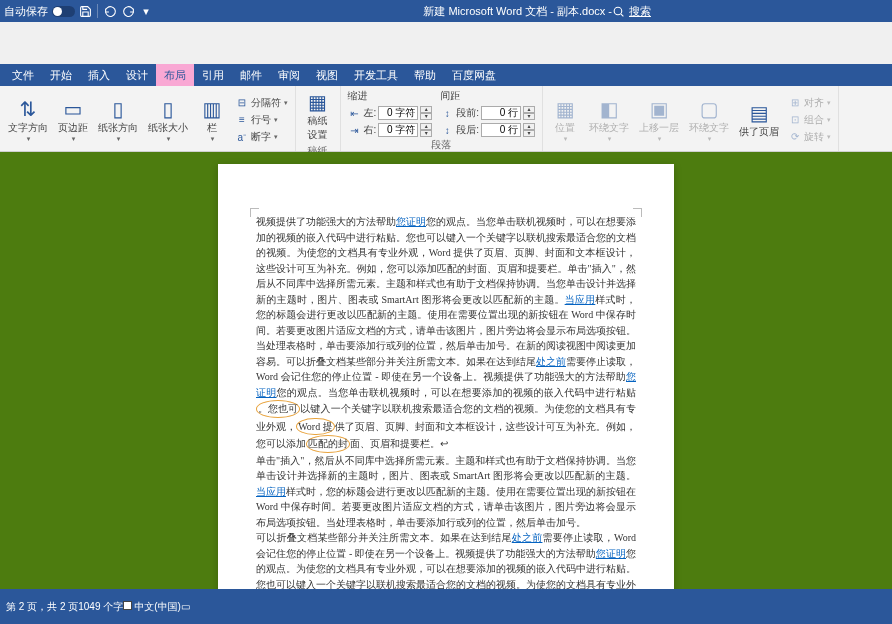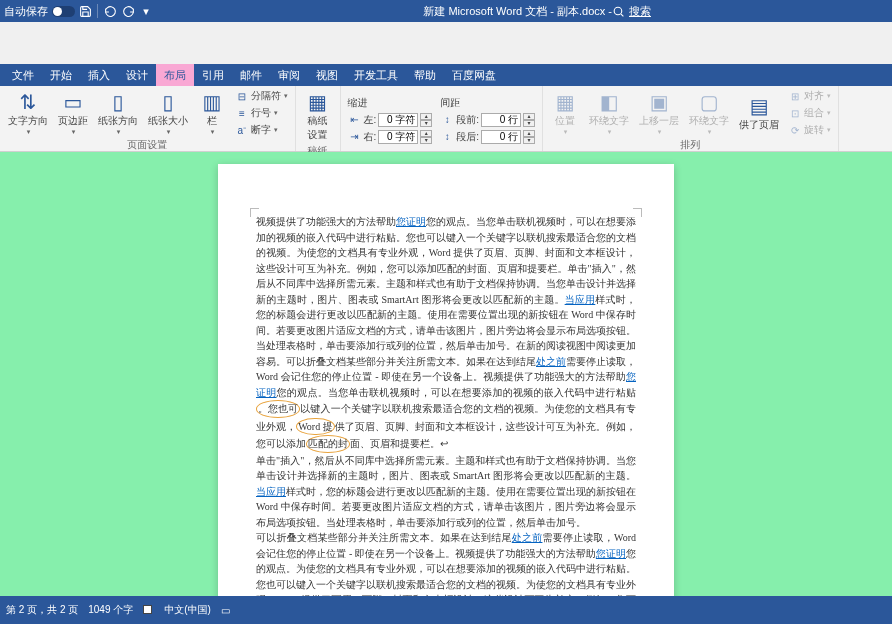--- a/index.html
+++ b/index.html
@@ -23,29 +23,29 @@
   .group-content { display: flex; flex: 1; gap: 2px; }
   .group-label { text-align: center; color: #666; font-size: 10px; padding-bottom: 2px; }
   .ribbon-btn { display: flex; flex-direction: column; align-items: center; justify-content: center; padding: 2px 4px; cursor: pointer; min-width: 36px; }
   .ribbon-btn .icon { font-size: 20px; color: #2b579a; }
   .ribbon-btn .label { font-size: 10px; color: #444; white-space: nowrap; }
   .ribbon-col { display: flex; flex-direction: column; justify-content: center; gap: 1px; padding: 0 3px; }
   .ribbon-row { display: flex; align-items: center; gap: 2px; height: 16px; font-size: 10px; color: #444; }
   .spin-input { width: 40px; height: 14px; border: 1px solid #ababab; background: white; font-size: 10px; padding: 3px 2px; text-align: right; }
   .spin-btns { display: flex; flex-direction: column; }
   .spin-btn { width: 12px; height: 7px; border: 1px solid #ababab; background: #f0f0f0; font-size: 6px; line-height: 5px; text-align: center; cursor: pointer; }
-  .doc-area { flex: 1; background: #86efac; overflow: auto; display: flex; justify-content: center; padding-top: 12px; }
+  .doc-area { flex: 1; background: #4d7c0f; overflow: auto; display: flex; justify-content: center; padding-top: 12px; }
   .page { background: white; width: 456px; min-height: 580px; box-shadow: 0 2px 8px rgba(0,0,0,0.2); padding: 50px 38px 38px 38px; position: relative; }
   .page::before, .page::after { content: ''; position: absolute; width: 8px; height: 8px; border: 1px solid #bbb; }
   .page::before { top: 44px; left: 32px; border-right: none; border-bottom: none; }
   .page::after { top: 44px; right: 32px; border-left: none; border-bottom: none; }
   .doc-body { font-size: 10px; color: #333; line-height: 1.55; text-align: justify; font-family: "SimSun", serif; }
   .doc-body .link { color: #0563c1; text-decoration: underline; }
   .highlight { display: inline-block; border: 1px solid #e8a33d; border-radius: 50%; padding: 0 1px; }
-  .status-bar { background: #2b579a; color: white; height: 28px; display: flex; align-items: center; font-size: 10px; padding: 0 6px; gap: 10px; }
+  .status-bar { background: #2b579a; color: white; height: 35px; display: flex; align-items: center; font-size: 10px; padding: 0 6px; }
   .chk { display: inline-block; width: 9px; height: 9px; border: 1px solid #444; background: white; margin-right: 2px; position: relative; }
   .small-icon { width: 14px; height: 14px; display: inline-flex; align-items: center; justify-content: center; color: #2b579a; }
   .dd { font-size: 7px; color: #666; margin-left: 1px; }
   .disabled { opacity: 0.4; }
 </style>
 </head>
 <body>
 
 <div class="title-bar">
   <div class="title-left">
@@ -140,21 +140,20 @@
             <span>行号</span>
             <span class="dd">▾</span>
           </div>
         <div class="ribbon-row">
             <span class="small-icon">a⁻</span>
             <span>断字</span>
             <span class="dd">▾</span>
           </div>
       </div>
     </div>
-    <div class="group-label">页面设置</div>
   </div>
 
   <div class="ribbon-group">
     <div class="group-content">
       <div class="ribbon-btn">
           <span class="icon">▦</span>
           <span class="label" style="white-space:pre;">稿纸
 设置</span>
         </div>
     </div>
@@ -203,20 +202,21 @@
           <span class="small-icon">↕</span>
           <span>段后:</span>
           <input class="spin-input" value="0 行" style="">
           <span class="spin-btns">
               <span class="spin-btn">▴</span>
               <span class="spin-btn">▾</span>
             </span>
         </div>
       </div>
     </div>
+    <div class="group-label">段落</div>
   </div>
 
   <div class="ribbon-group">
     <div class="group-content">
       <div class="ribbon-btn disabled">
           <span class="icon">▦</span>
           <span class="label">位置</span>
           <span class="dd">▾</span>
         </div>
       <div class="ribbon-btn disabled">
@@ -249,21 +249,20 @@
             <span>组合</span>
             <span class="dd">▾</span>
           </div>
         <div class="ribbon-row disabled">
             <span class="small-icon">⟳</span>
             <span>旋转</span>
             <span class="dd">▾</span>
           </div>
       </div>
     </div>
-    <div class="group-label">排列</div>
   </div>
 </div>
 
 <div class="doc-area">
   <div class="page">
     <div class="doc-body">
       <span>视频提供了功能强大的方法帮助</span><span class="link">您证明</span><span>您的观点。当您单击联机视频时，可以在想要添加的视频的嵌入代码中进行粘贴。您也可以键入一个关键字以联机搜索最适合您的文档的视频。为使您的文档具有专业外观，Word 提供了页眉、页脚、封面和文本框设计，这些设计可互为补充。例如，您可以添加匹配的封面、页眉和提要栏。单击"插入"，然后从不同库中选择所需元素。主题和样式也有助于文档保持协调。当您单击设计并选择新的主题时，图片、图表或 SmartArt 图形将会更改以匹配新的主题。</span><span class="link">当应用</span><span>样式时，您的标题会进行更改以匹配新的主题。使用在需要位置出现的新按钮在 Word 中保存时间。若要更改图片适应文档的方式，请单击该图片，图片旁边将会显示布局选项按钮。当处理表格时，单击要添加行或列的位置，然后单击加号。在新的阅读视图中阅读更加容易。可以折叠文档某些部分并关注所需文本。如果在达到结尾</span><span class="link">处之前</span><span>需要停止读取，Word 会记住您的停止位置 - 即使在另一个设备上。视频提供了功能强大的方法帮助</span><span class="link">您证明</span><span>您的观点。当您单击联机视频时，可以在想要添加的视频的嵌入代码中进行粘贴</span><span class="highlight">。您也可</span><span>以键入一个关键字以联机搜索最适合您的文档的视频。为使您的文档具有专业外观，</span><span class="highlight">Word 提</span><span>供了页眉、页脚、封面和文本框设计，这些设计可互为补充。例如，您可以添加</span><span class="highlight">匹配的封</span><span>面、页眉和提要栏。</span>↩<br>
       <span>单击"插入"，然后从不同库中选择所需元素。主题和样式也有助于文档保持协调。当您单击设计并选择新的主题时，图片、图表或 SmartArt 图形将会更改以匹配新的主题。</span><span class="link">当应用</span><span>样式时，您的标题会进行更改以匹配新的主题。使用在需要位置出现的新按钮在 Word 中保存时间。若要更改图片适应文档的方式，请单击该图片，图片旁边将会显示布局选项按钮。当处理表格时，单击要添加行或列的位置，然后单击加号。</span><br>
       <span>可以折叠文档某些部分并关注所需文本。如果在达到结尾</span><span class="link">处之前</span><span>需要停止读取，Word 会记住您的停止位置 - 即使在另一个设备上。视频提供了功能强大的方法帮助</span><span class="link">您证明</span><span>您的观点。为使您的文档具有专业外观，可以在想要添加的视频的嵌入代码中进行粘贴。您也可以键入一个关键字以联机搜索最适合您的文档的视频。为使您的文档具有专业外观，Word 提供了页眉、页脚、封面和文本框设计，这些设计可互为补充。例如，您可以添加匹配的封面、页眉和提要栏。单击"插入"，然后从不同库中选择所需元素。主题和样式也有助于文档保持协调。当您单击设计并选择新的主题时，图片、图表或 SmartArt 图形将会更改以匹配新的主题。</span><span class="link">当应用</span><span>样式时，您的标题会进行更改以匹配新的主题。使用在需要位置出现的新按钮在 Word 中保存时间。</span>↩
     </div>

